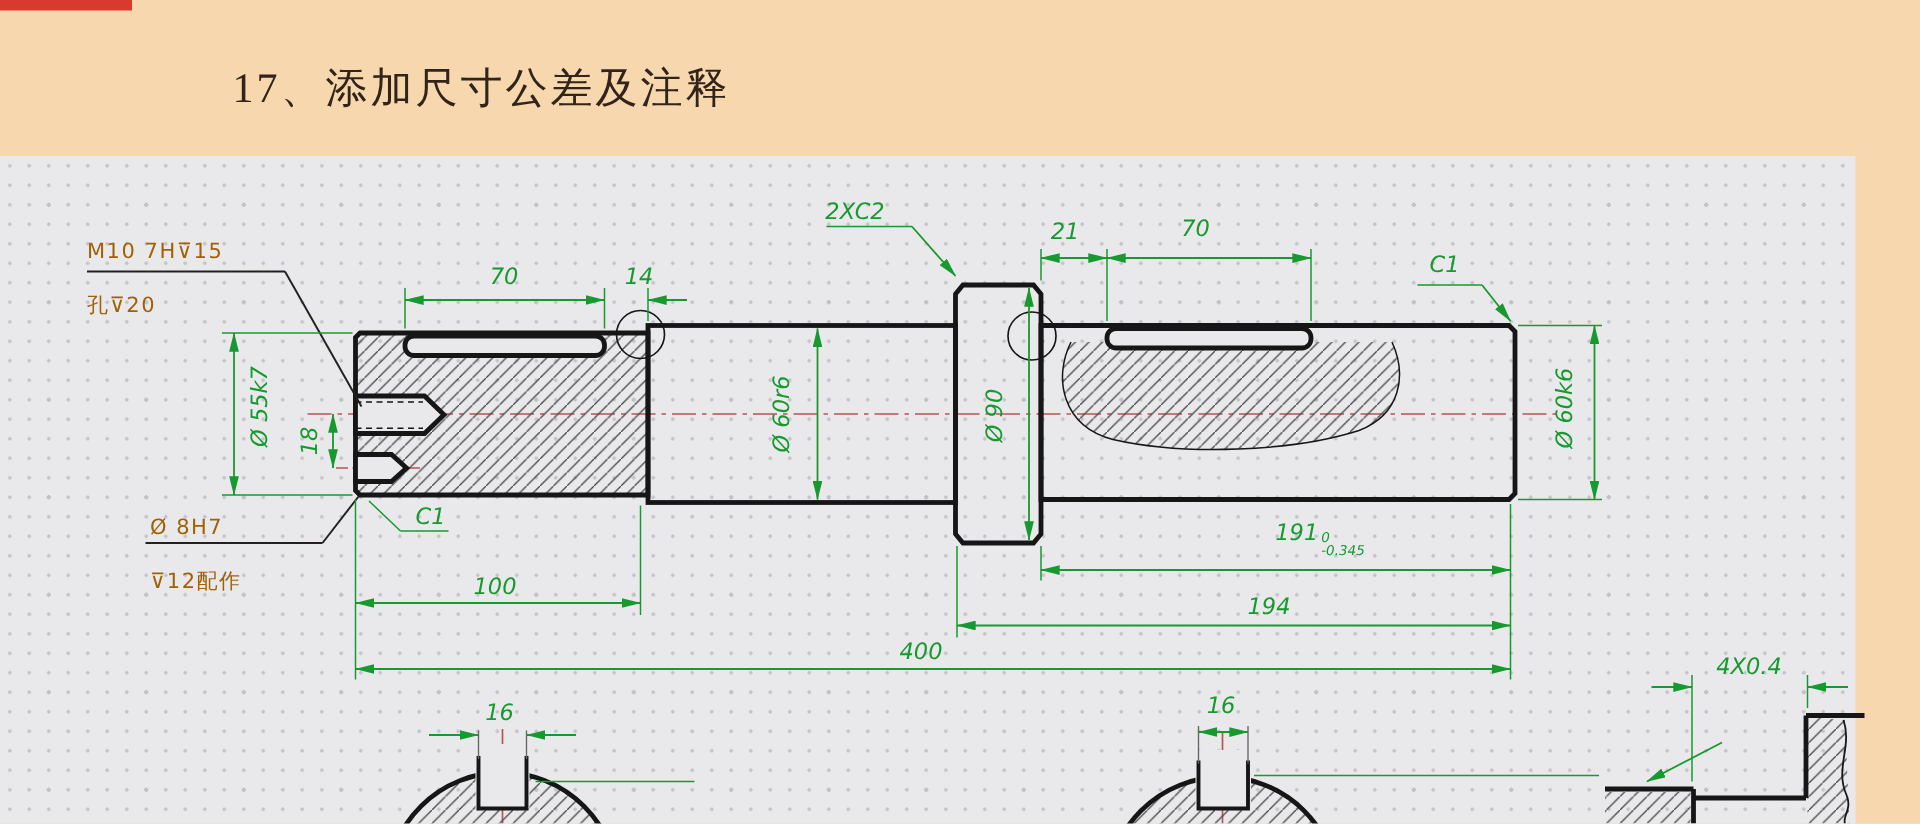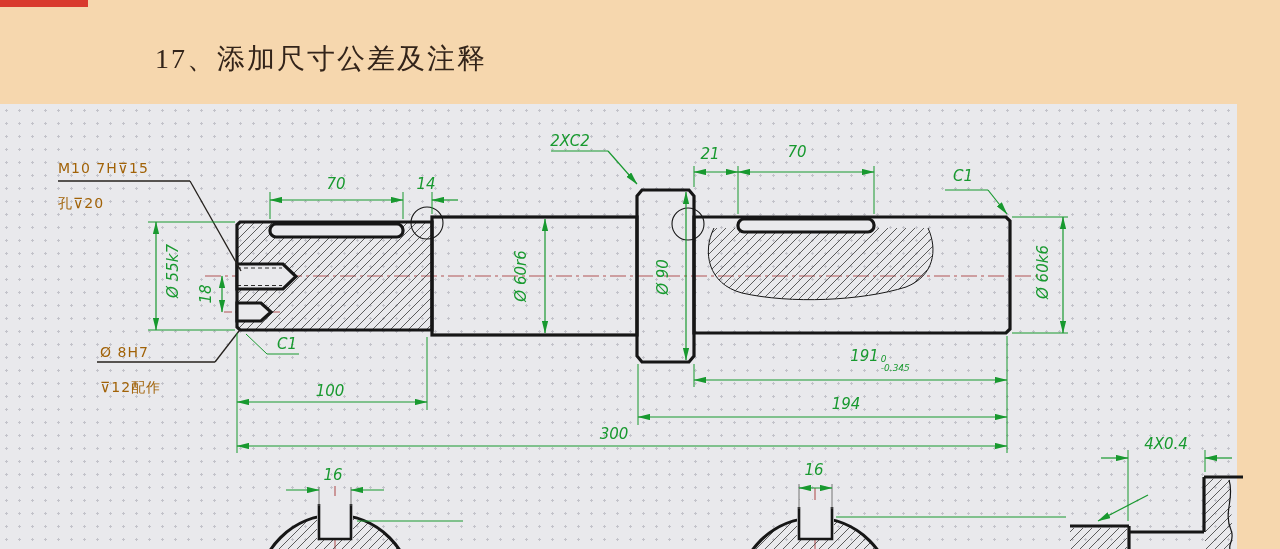--- a/index.html
+++ b/index.html
@@ -194,18 +194,18 @@
   <div class="lbl dim rot" style="left:1043px;top:272px">Ø 60k6</div>
 
   <div class="lbl dim" style="left:330px;top:391px">100</div>
   <div class="lbl dim tolgrp" style="left:880px;top:360px">
     <span>191</span><span class="tol">
         <i>0</i>
         <i>-0.345</i>
       </span>
   </div>
   <div class="lbl dim" style="left:846px;top:404px">194</div>
-  <div class="lbl dim" style="left:614px;top:434px">300</div>
+  <div class="lbl dim" style="left:614px;top:434px">400</div>
 
   <div class="lbl dim" style="left:333px;top:475px">16</div>
   <div class="lbl dim" style="left:814px;top:470px">16</div>
   <div class="lbl dim" style="left:1166px;top:444px">4X0.4</div>
 </div>
 
 </body></html>

